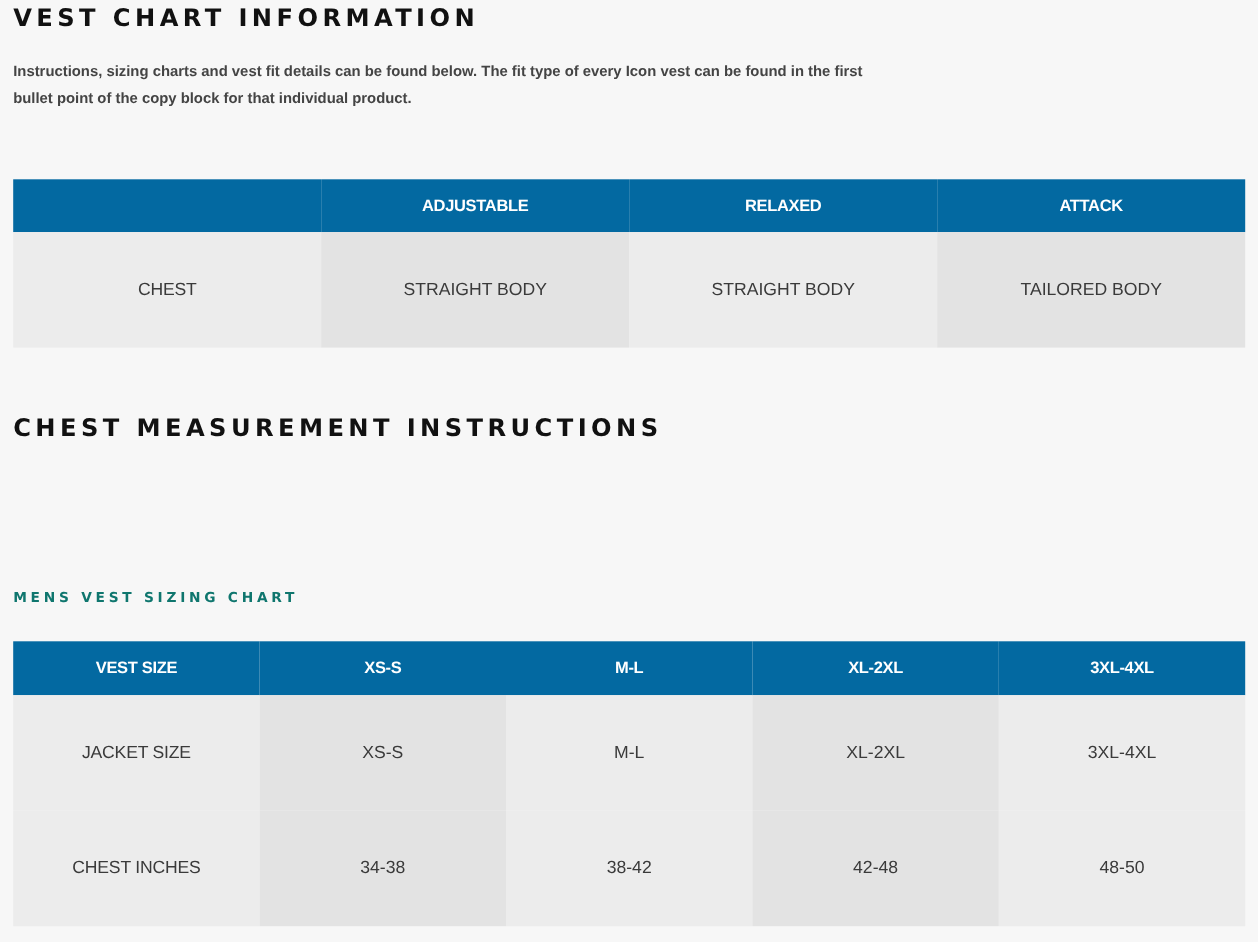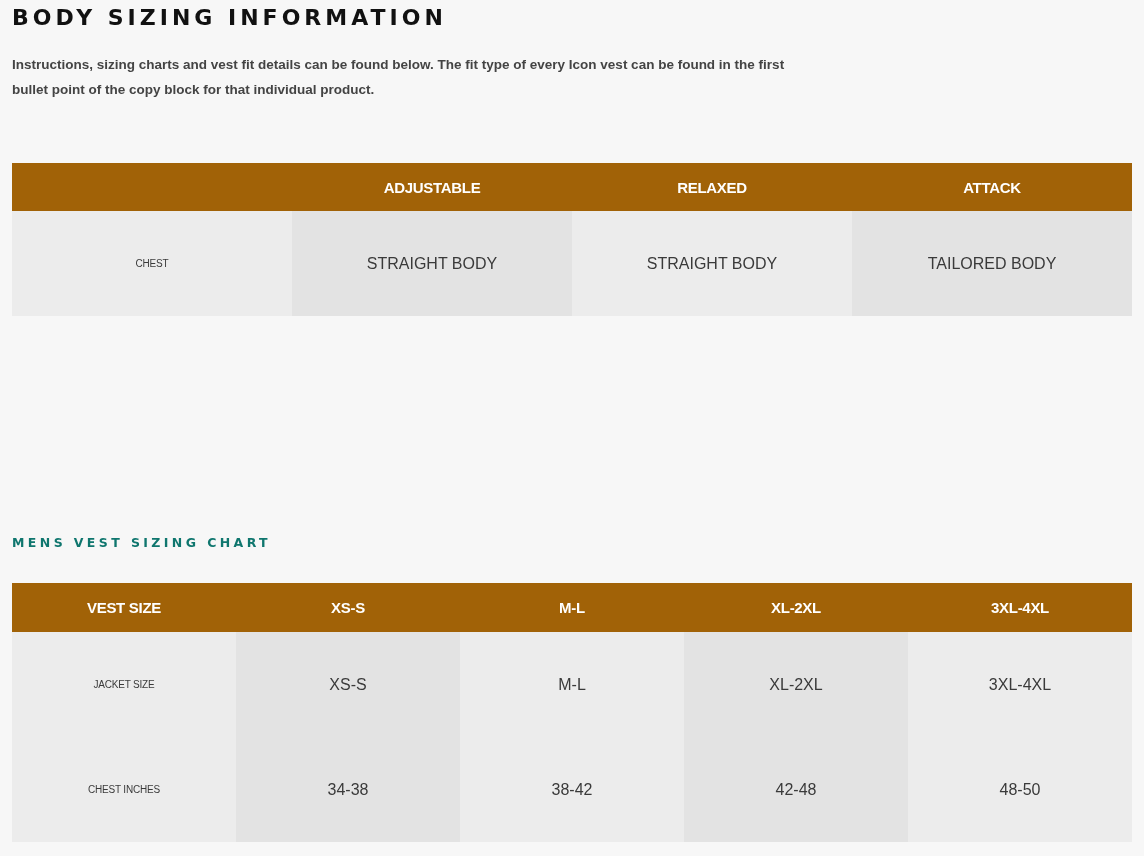--- a/index.html
+++ b/index.html
@@ -26,47 +26,47 @@
       position: absolute; left: 12px; margin: 0;
       font-family: "DejaVu Sans", sans-serif;
       font-weight: bold; font-size: 12.5px; letter-spacing: 3.4px;
       color: #0f766e; line-height: 1;
     }
     table.grid {
       position: absolute; left: 12px; width: 1120px;
       border-collapse: collapse; table-layout: fixed;
     }
     table.grid th {
-      background: #a16207; color: #fff;
+      background: #0369a1; color: #fff;
       font-family: "Liberation Sans", sans-serif;
       font-weight: bold; font-size: 15px; letter-spacing: -0.3px;
       text-align: center; padding: 0;
     }
     table.grid td {
       text-align: center; padding: 0;
       font-family: "Liberation Sans", sans-serif;
       color: #3a3a3a;
     }
     td.c-light { background: #ececec; }
     td.c-dark { background: #e3e3e3; }
-    .label-cell { font-size: 10px; letter-spacing: -0.2px; }
+    .label-cell { font-size: 16px; letter-spacing: -0.2px; }
     .val-cell { font-size: 16px; }
     #fit-table { top: 163px; }
     #fit-table th { height: 48px; }
     #fit-table td { height: 105px; }
     #size-table { top: 583px; }
     #size-table th { height: 49px; }
     #size-table td { height: 105px; }
   </style>
 </head>
 <body>
 
 <div class="wrap">
 
-  <h1 class="h1" style="top:7px;">BODY SIZING INFORMATION</h1>
+  <h1 class="h1" style="top:7px;">VEST CHART INFORMATION</h1>
   <p class="para" style="top:52px;">Instructions, sizing charts and vest fit details can be found below. The fit type of every Icon vest can be found in the first bullet point of the copy block for that individual product.</p>
 
   <table class="grid" id="fit-table">
     <colgroup>
         <col style="width:280px">
         <col style="width:280px">
         <col style="width:280px">
         <col style="width:280px">
       </colgroup>
     <thead>
@@ -80,20 +80,21 @@
     <tbody>
       <tr>
         <td class="c-light label-cell">CHEST</td>
         <td class="c-dark val-cell">STRAIGHT BODY</td>
         <td class="c-light val-cell">STRAIGHT BODY</td>
         <td class="c-dark val-cell">TAILORED BODY</td>
       </tr>
     </tbody>
   </table>
 
+  <h2 class="h1" style="top:379px;">CHEST MEASUREMENT INSTRUCTIONS</h2>
 
   <h3 class="h3" style="top:537px;">MENS VEST SIZING CHART</h3>
 
   <table class="grid" id="size-table">
     <colgroup>
         <col style="width:224px">
         <col style="width:224px">
         <col style="width:224px">
         <col style="width:224px">
         <col style="width:224px">

